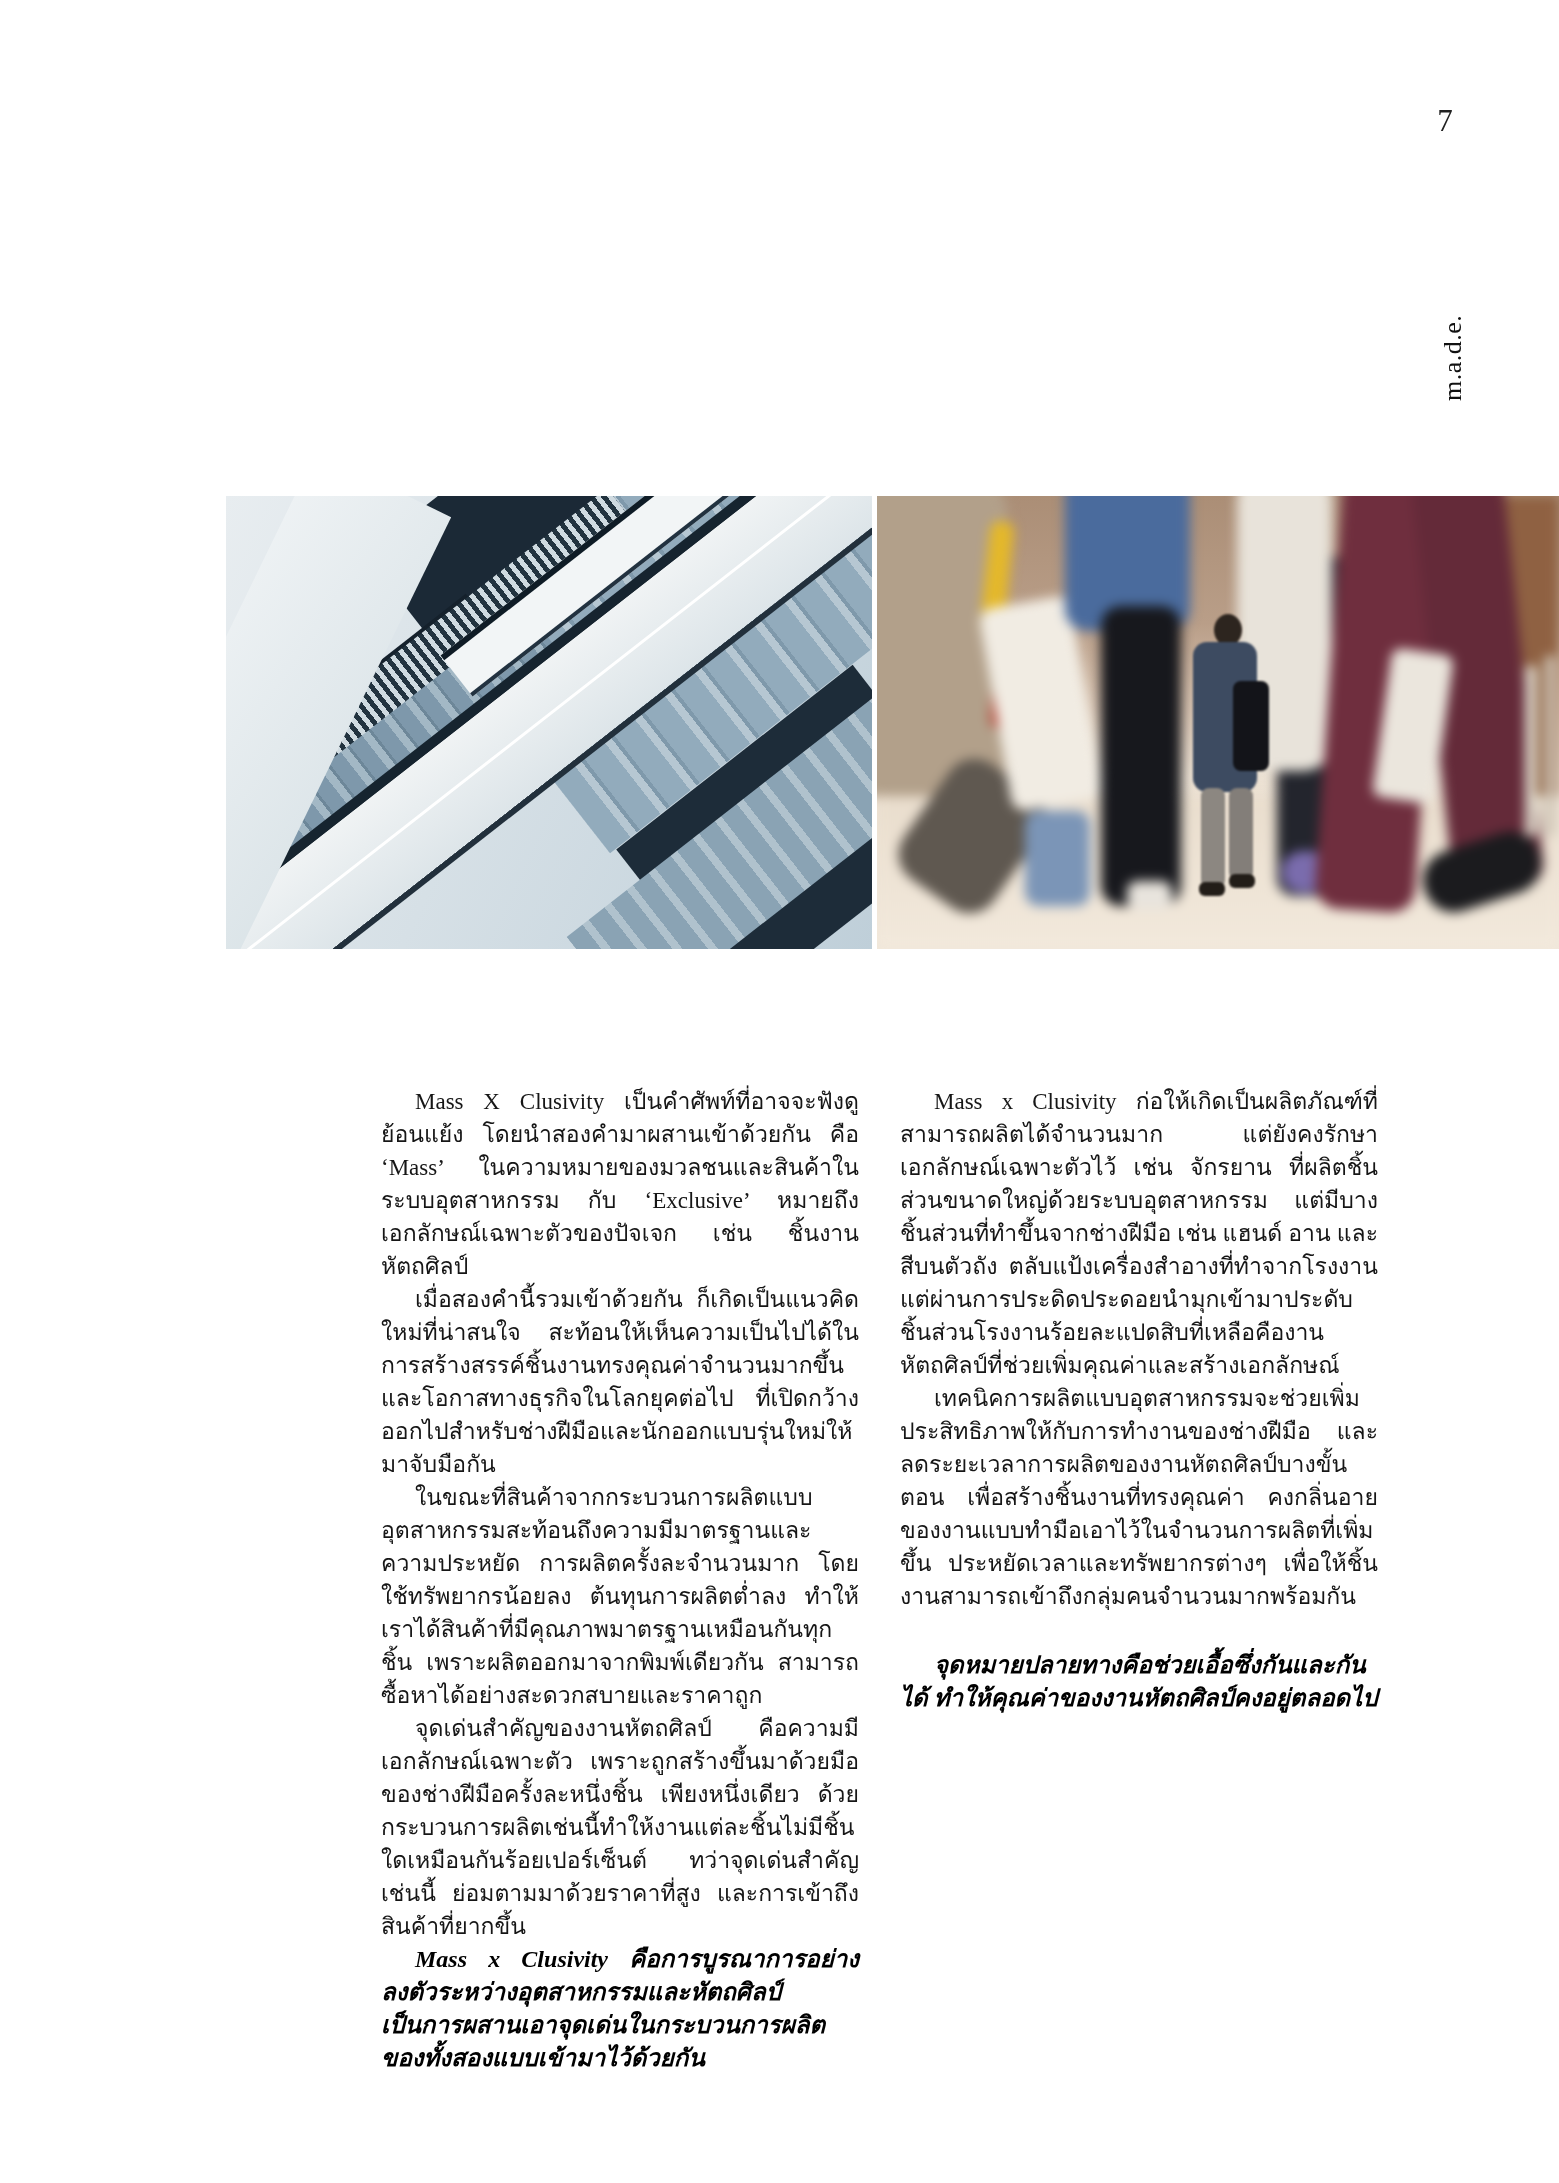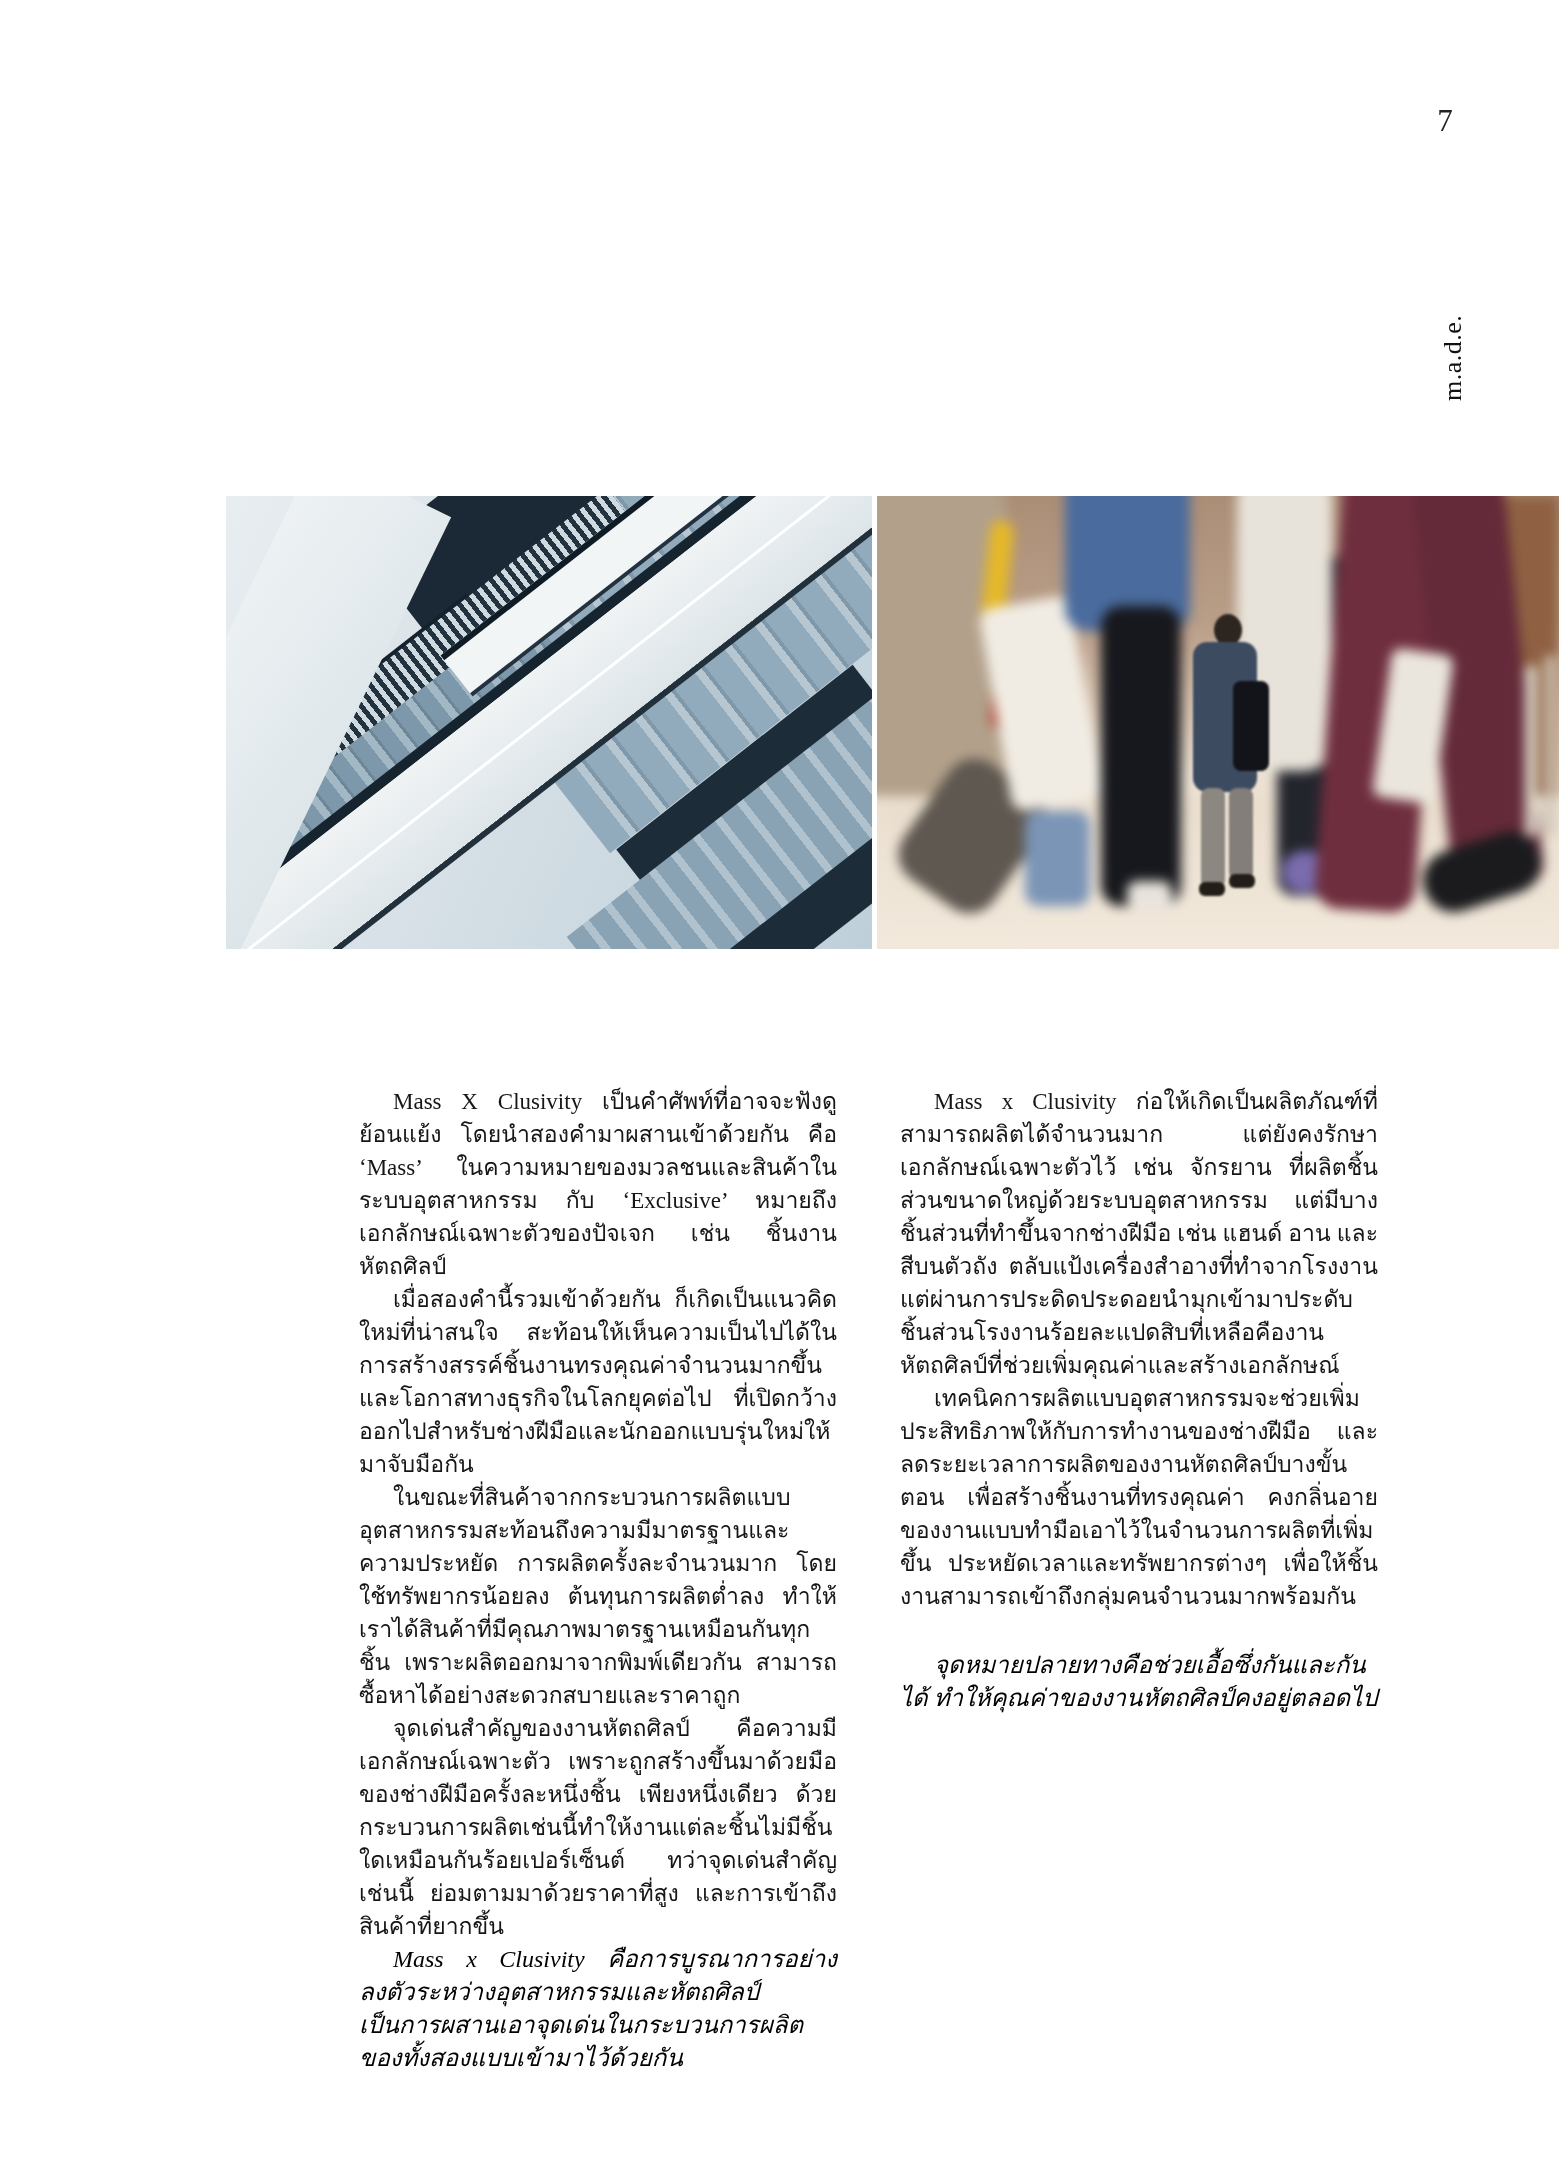--- a/index.html
+++ b/index.html
@@ -78,24 +78,24 @@
   .man-leg2{left:352px;top:292px;width:24px;height:92px;background:#837e79;border-radius:8px;}
   .man-shoe1{left:322px;top:386px;width:26px;height:14px;background:#221d18;border-radius:6px;}
   .man-shoe2{left:352px;top:378px;width:26px;height:14px;background:#221d18;border-radius:6px;}
 
   
   .col{
     position:absolute;top:1085px;width:478px;
     font-size:23px;line-height:33px;text-align:justify;
     color:#161616;
   }
-  .col-left{left:359px;}
+  .col-left{left:381px;}
   .col-right{left:900px;}
   .col p{margin:0;text-indent:34px;overflow-wrap:break-word;}
-  .col p.emphasis{font-weight:normal;font-style:italic;font-size:24px;color:#000;}
+  .col p.emphasis{font-weight:bold;font-style:italic;font-size:24px;color:#000;}
   .col p.gap-before{margin-top:36px;}
 </style>
 </head>
 <body>
 
 <div class="page">
 
   <div class="page-number">7</div>
 
   <div class="side-brand">

